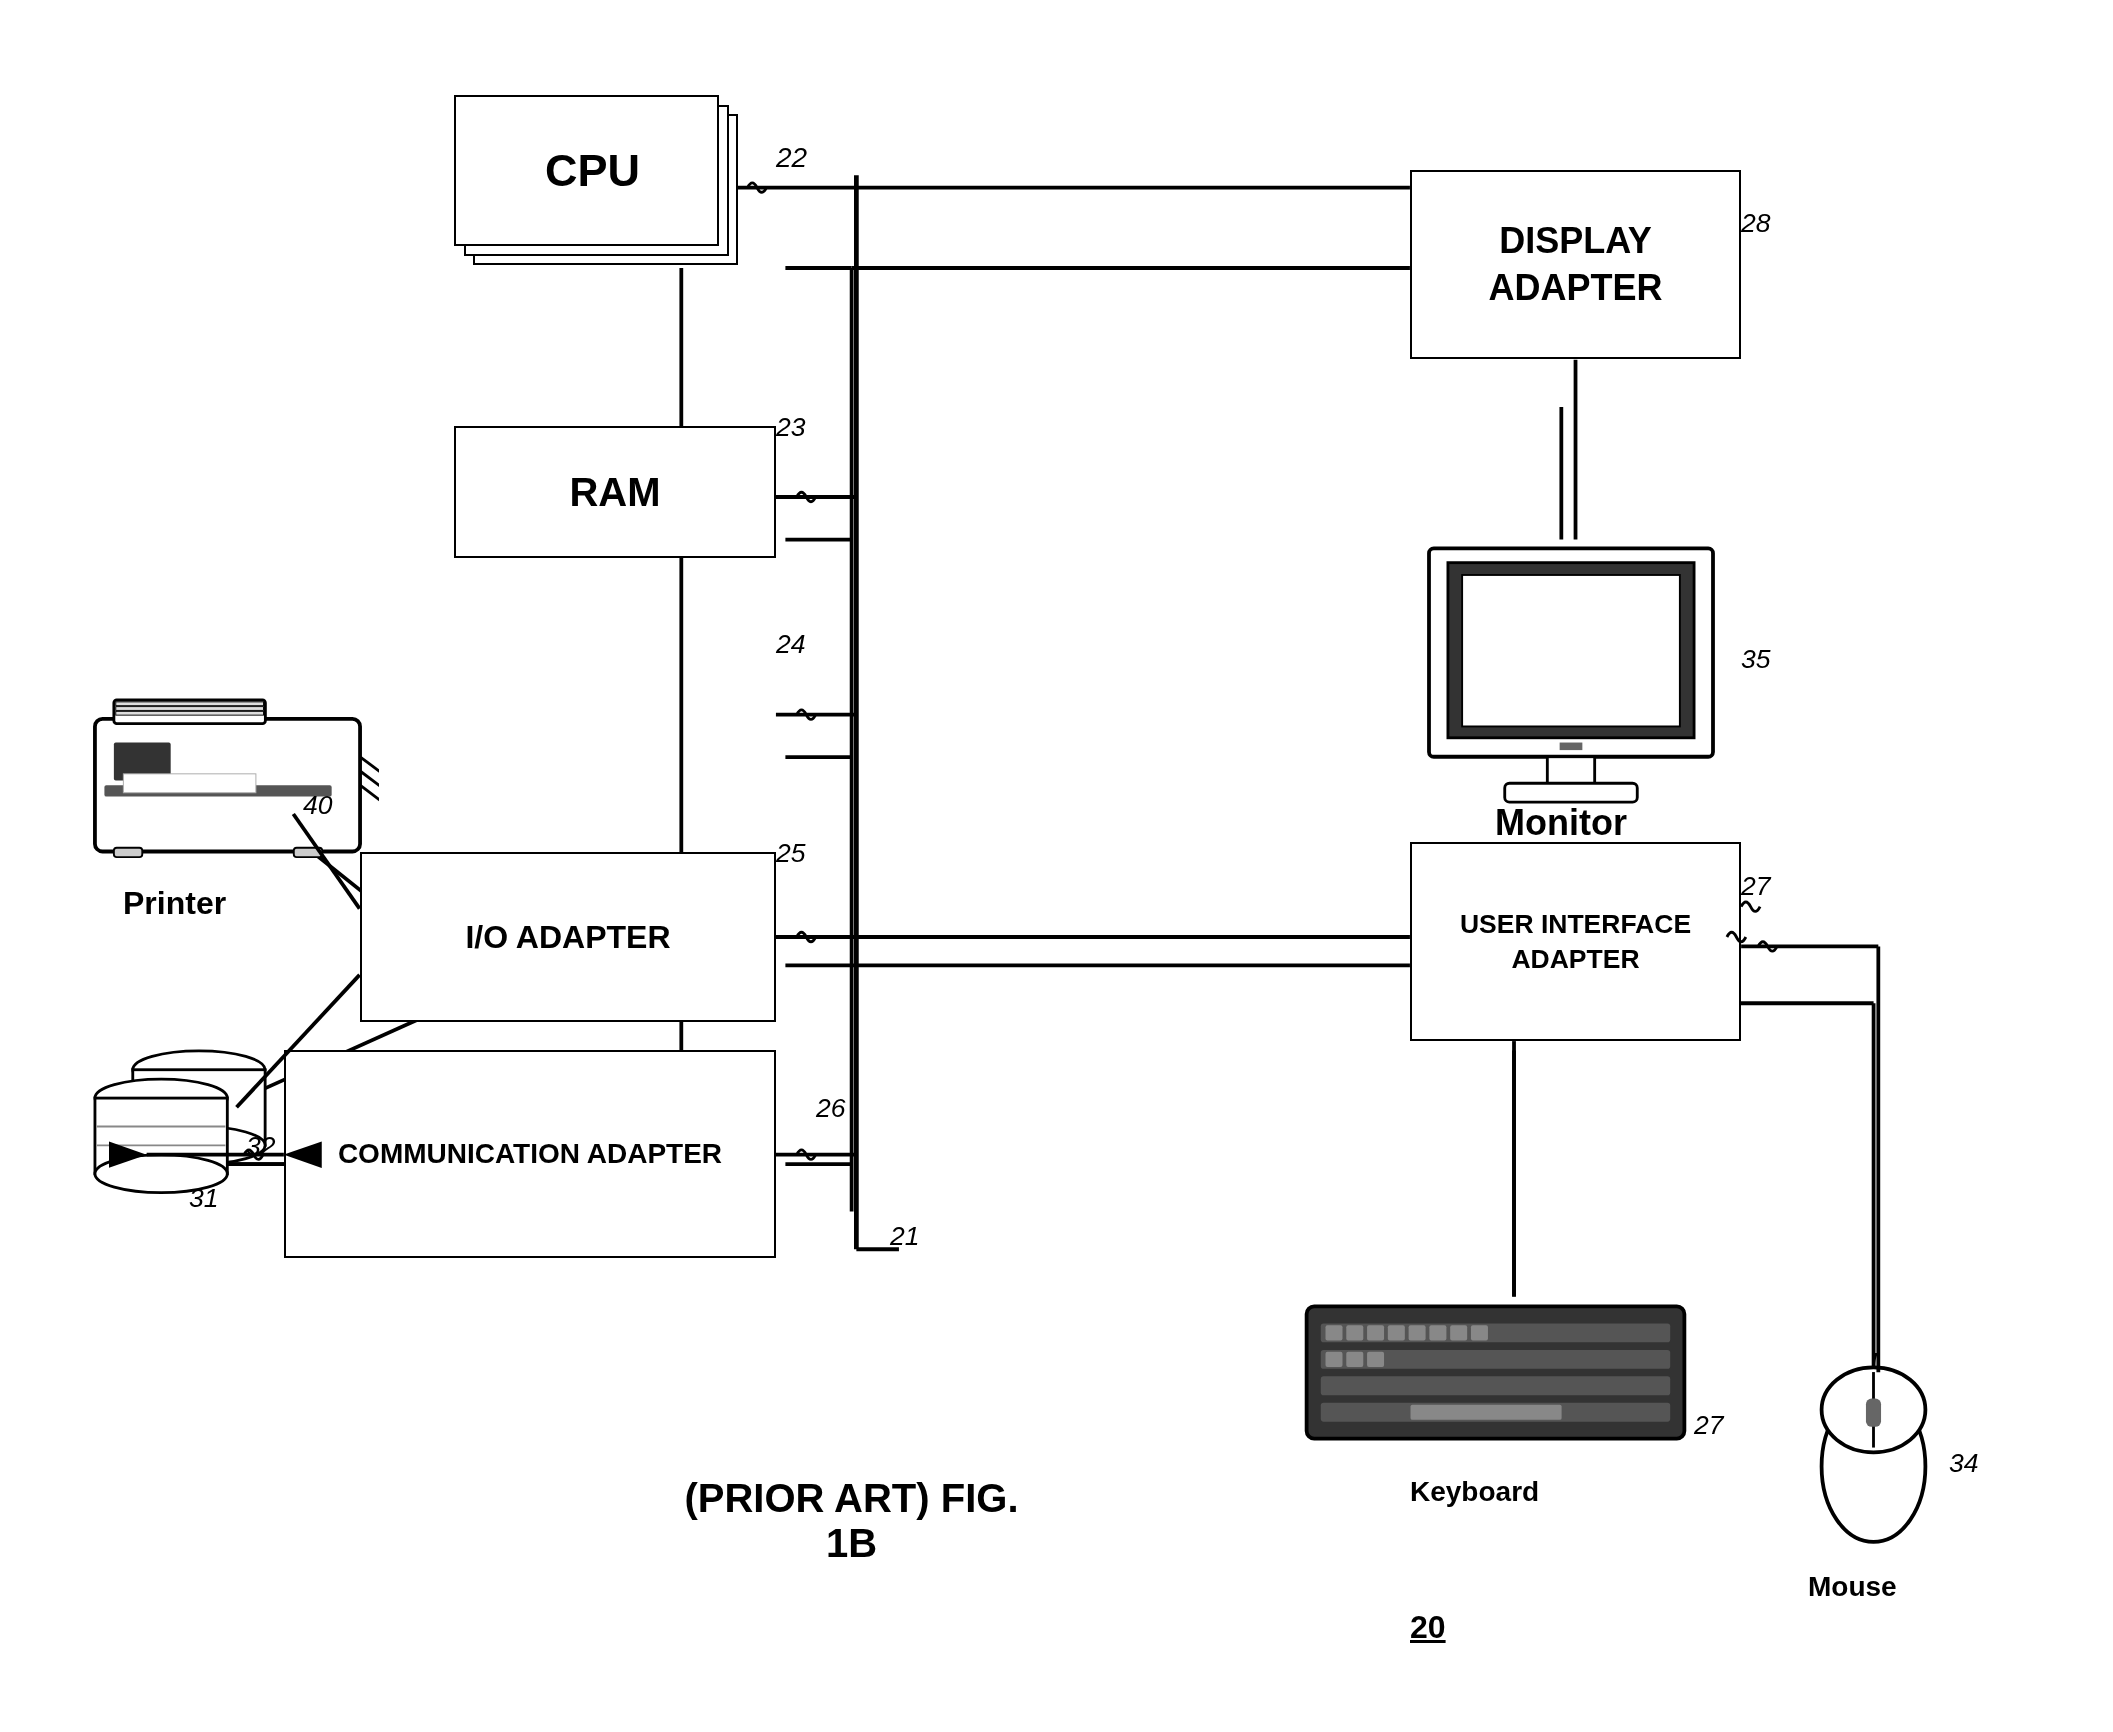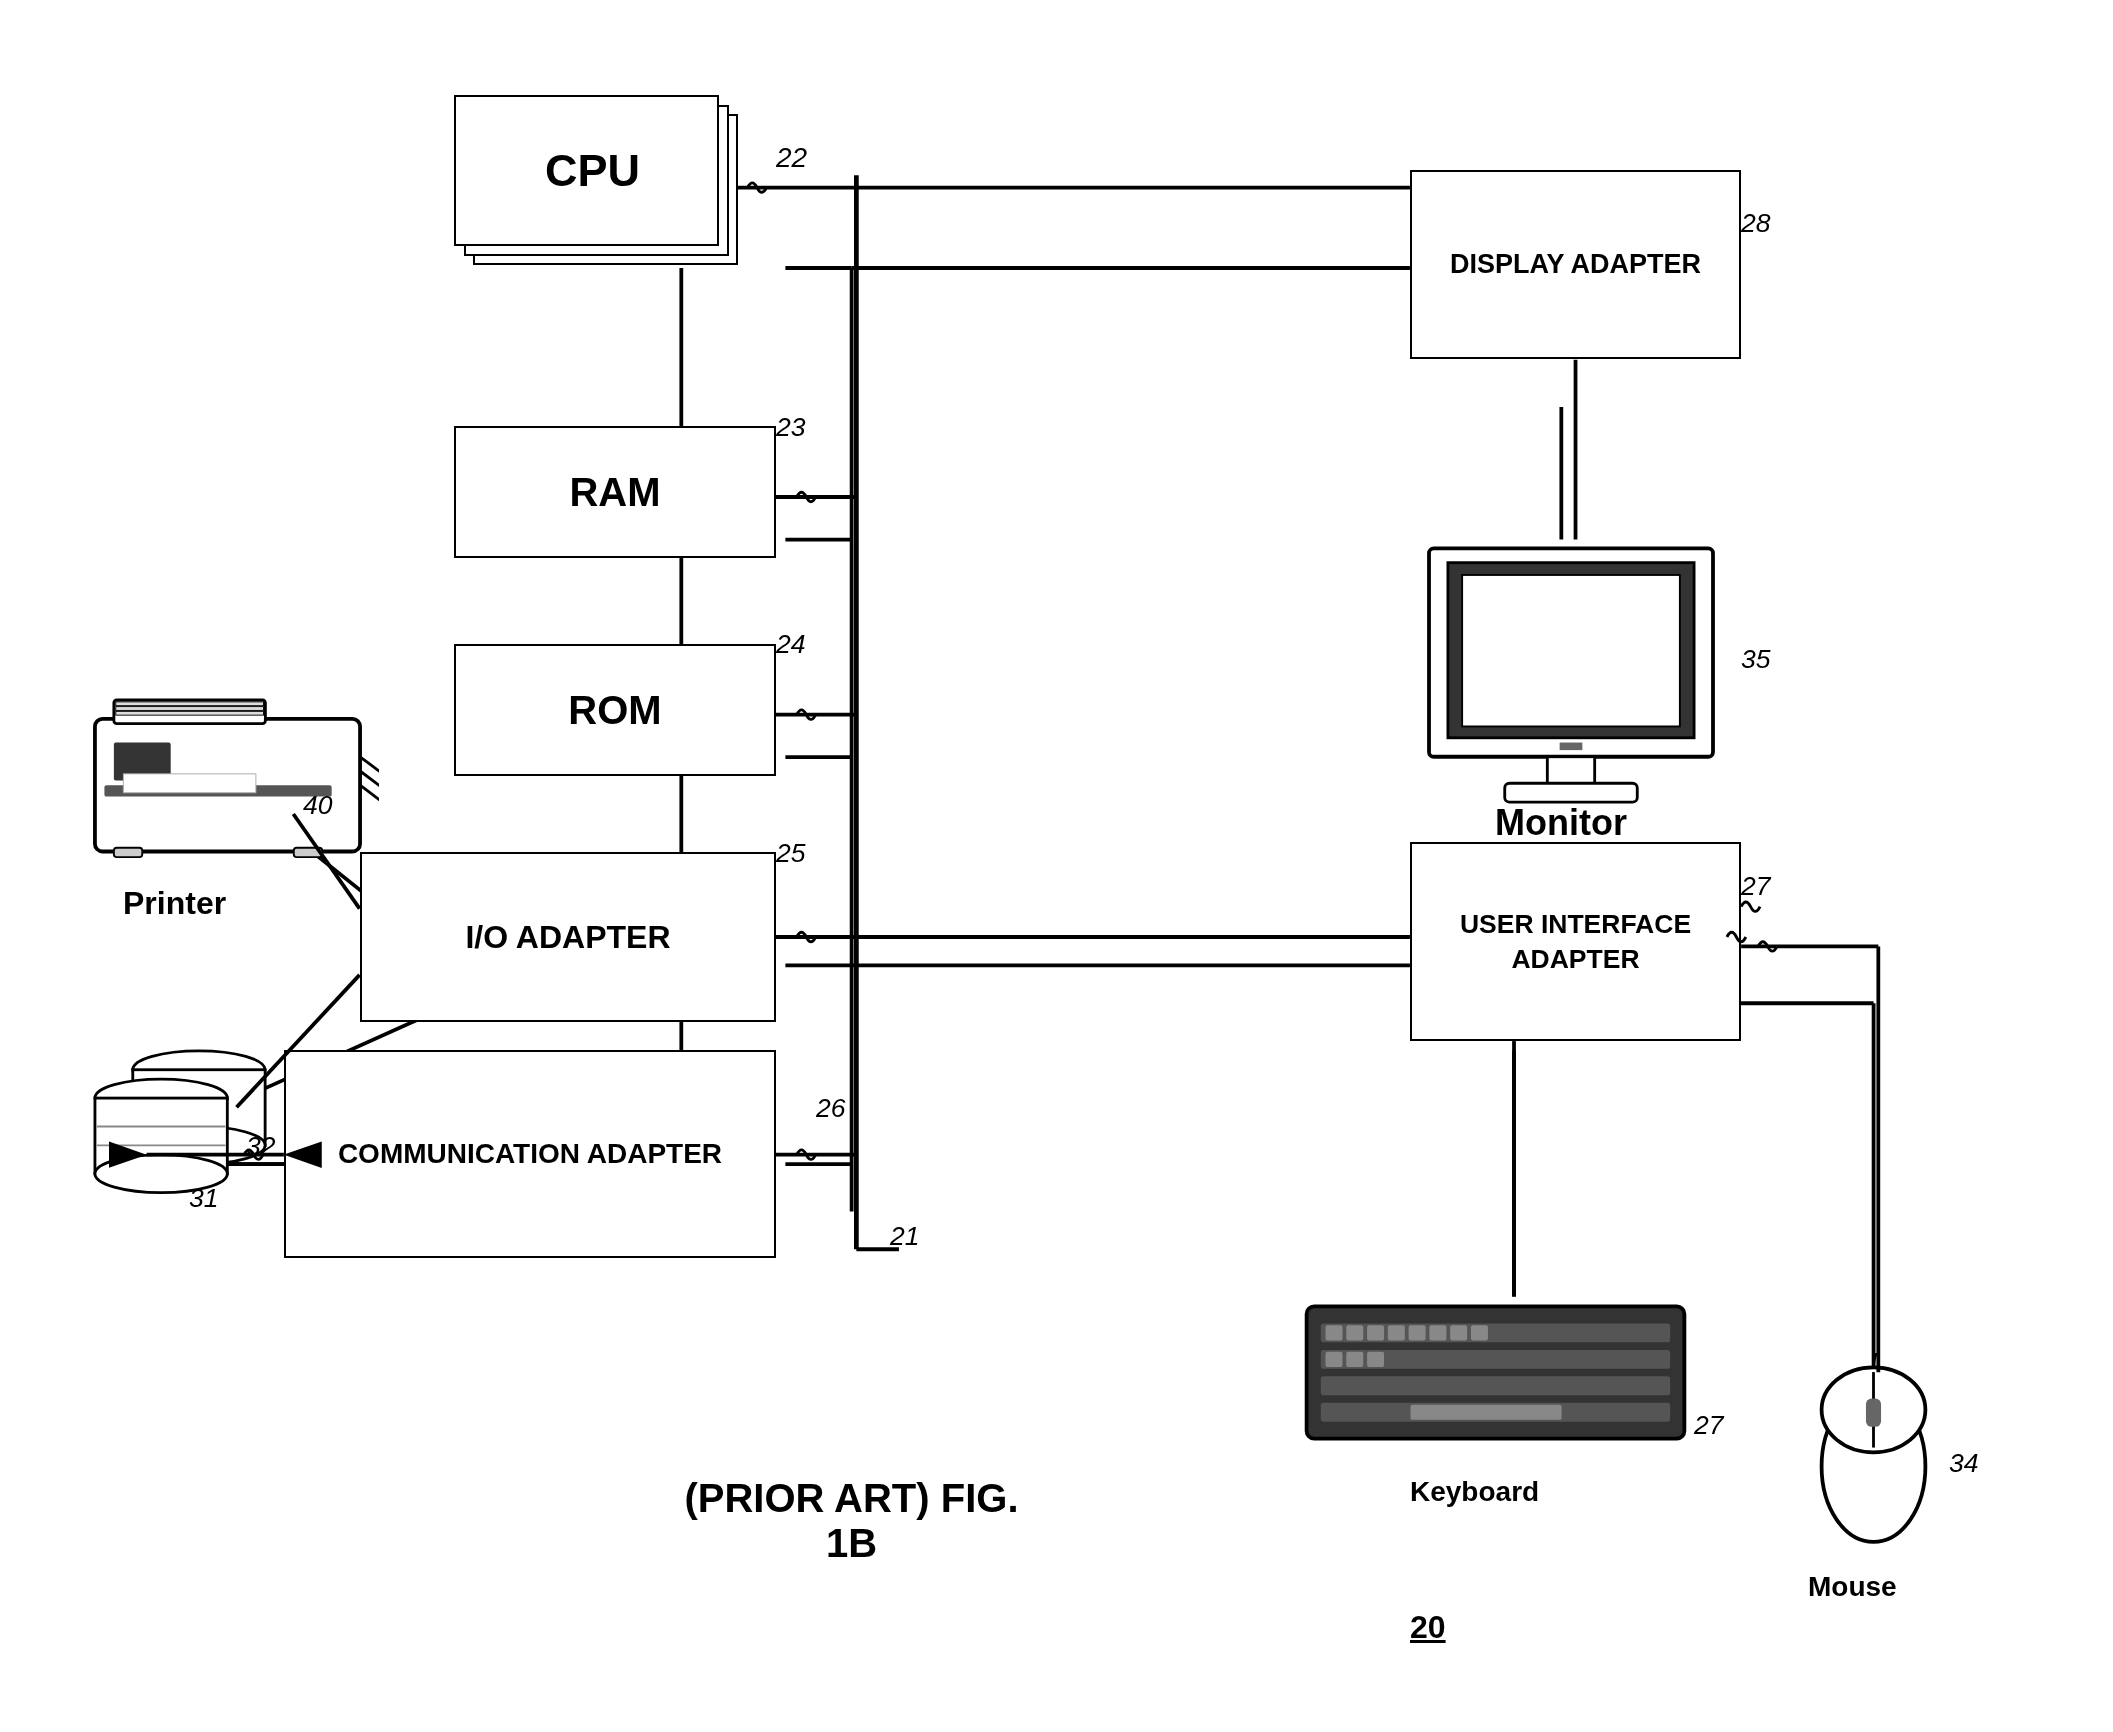--- a/index.html
+++ b/index.html
@@ -112,36 +112,33 @@
     <div class="cpu-stack-page" style="left:0px; top:0px; z-index:3; display:flex; align-items:center; justify-content:center; font-weight:bold; font-size:45px; font-family:Arial,sans-serif;">CPU</div>
   </div>
 
   <div class="label-ref" style="left:776px; top:142px; font-size:28px;">22</div>
 
   <div class="box" style="left:454px; top:426px; width:322px; height:132px; font-size:40px;">
     <span>RAM</span>
   </div>
   <div class="label-ref" style="left:776px; top:412px;">23</div>
 
-  <div class="box" style="left:454px; top:644px; width:322px; height:132px; font-size:40px;">
-    <span>ROM</span>
-  </div>
   <div class="label-ref" style="left:776px; top:629px;">24</div>
 
   <div class="box" style="left:360px; top:852px; width:416px; height:170px; font-size:32px;">
     <span>I/O ADAPTER</span>
   </div>
   <div class="label-ref" style="left:776px; top:838px;">25</div>
 
   <div class="box" style="left:284px; top:1050px; width:492px; height:208px; font-size:28px; line-height:1.2;">
     <span>COMMUNICATION ADAPTER</span>
   </div>
   <div class="label-ref" style="left:776px; top:1093px;padding-left:40px;">26</div>
 
-  <div class="box" style="left:1410px; top:170px; width:331px; height:189px; font-size:27px; line-height:1.3;">
+  <div class="box" style="left:1410px; top:170px; width:331px; height:189px; font-size:36px; line-height:1.3;">
     <span>DISPLAY ADAPTER</span>
   </div>
   <div class="label-ref" style="left:1741px; top:208px;">28</div>
 
   <div class="box" style="left:1410px; top:842px; width:331px; height:199px; font-size:26.5px; line-height:1.3;">
     <span>USER INTERFACE ADAPTER</span>
   </div>
   <div class="label-ref" style="left:1741px; top:871px;">27</div>
 
   <svg style="position:absolute; left:1410px; top:539px;" width="322" height="284" viewBox="0 0 340 300">

